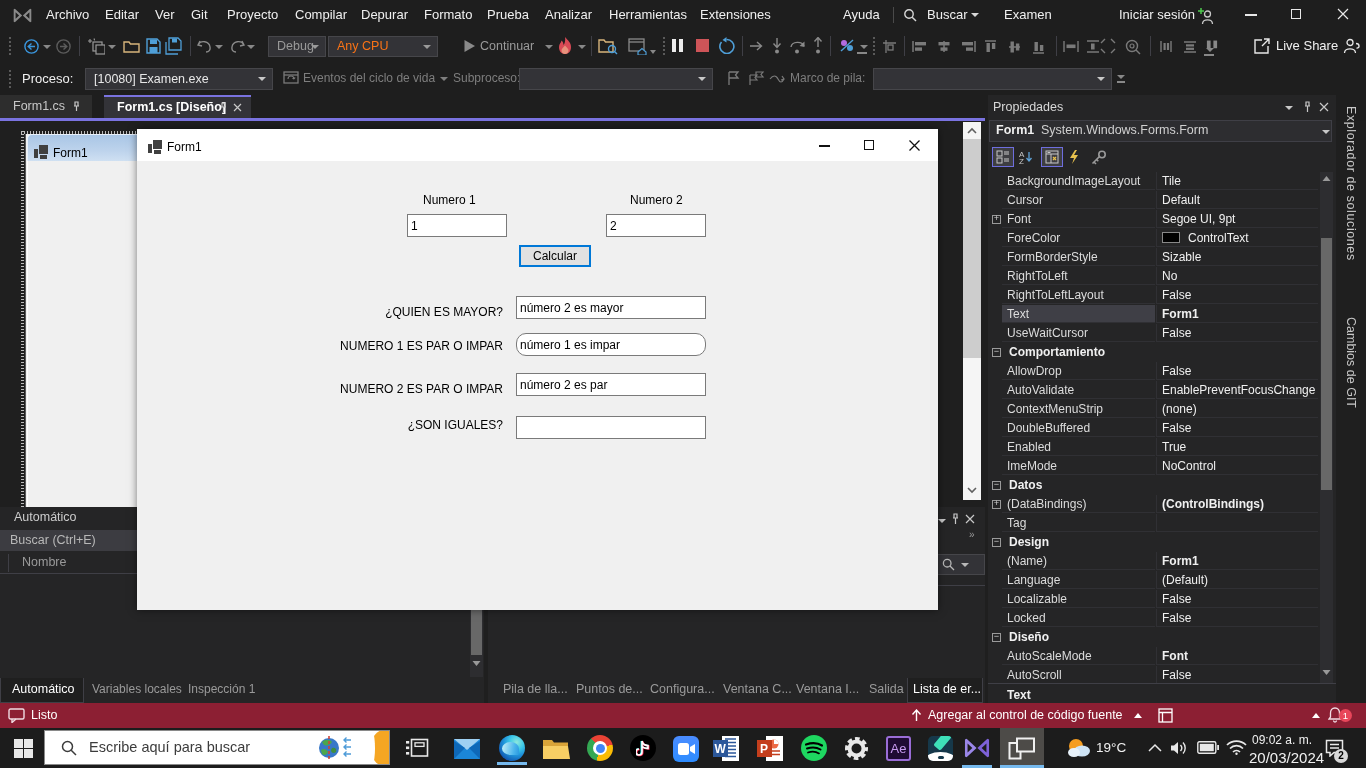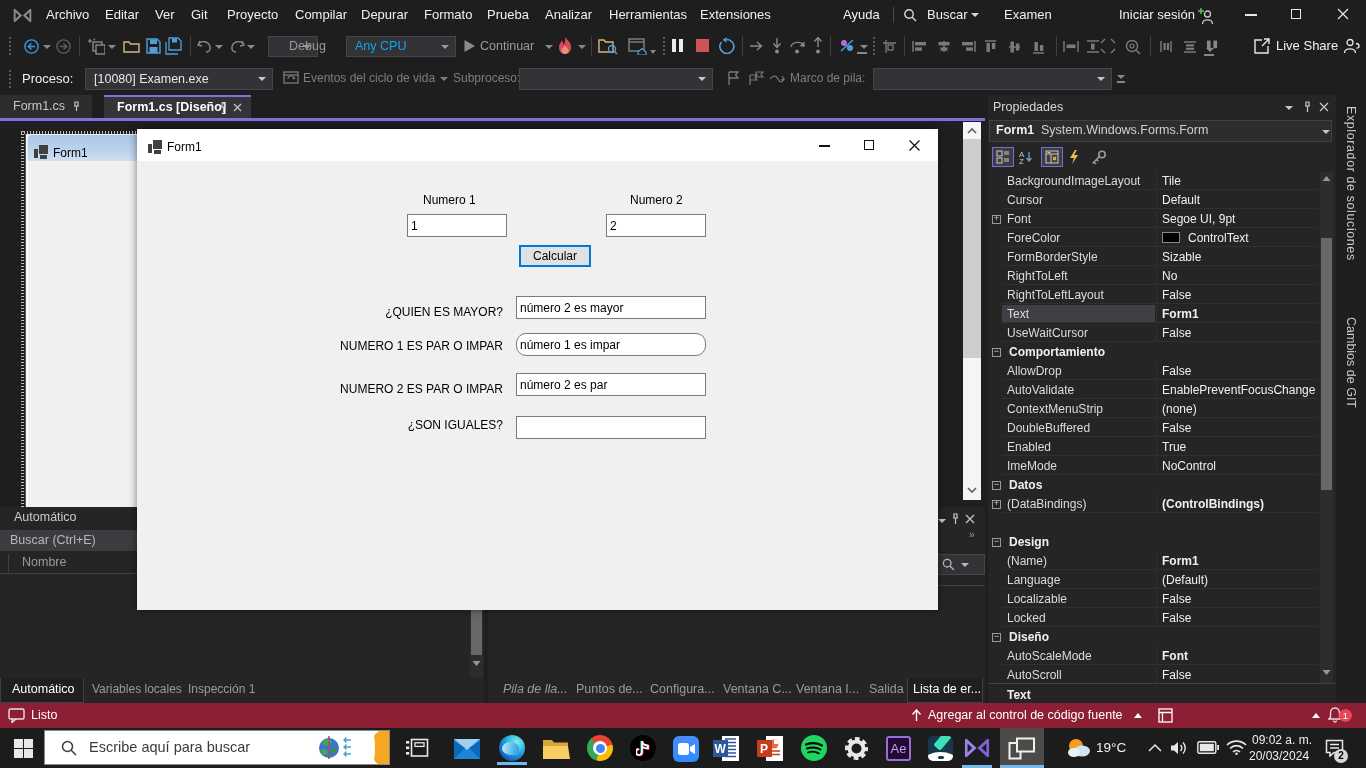--- a/index.html
+++ b/index.html
@@ -127,24 +127,24 @@
     </svg>
     <div class="sep" style="left:190px;top:6px;height:20px;"></div>
     <svg class="abs" style="left:197px;top:10px;" width="16" height="13" viewBox="0 0 16 13">
       <path d="M3 1 L1 5 L5 6 M1.3 4.5 C4 0 12 1 13 7 C13.5 10 12 12 9 12" fill="none" stroke="#8a8a8a" stroke-width="1.4"></path>
     </svg>
     <span class="caret" style="left:215px;top:15px;"></span>
     <svg class="abs" style="left:229px;top:10px;" width="16" height="13" viewBox="0 0 16 13">
       <path d="M13 1 L15 5 L11 6 M14.7 4.5 C12 0 4 1 3 7 C2.5 10 4 12 7 12" fill="none" stroke="#8a8a8a" stroke-width="1.4"></path>
     </svg>
     <span class="caret" style="left:247px;top:15px;"></span>
-    <div class="combo" style="left:268px;top:6px;width:50px;height:21px;line-height:19px;color:#9a9a9a;padding-left:12px;">
+    <div class="combo" style="left:268px;top:6px;width:58px;height:21px;line-height:19px;color:#9a9a9a;">
       <span style="margin-left:8px;">Debug</span><span class="car" style="border-top-color:#9a9a9a;"></span>
     </div>
-    <div class="combo" style="left:346px;top:6px;width:110px;height:21px;line-height:19px;color:#0ea5e9;">
+    <div class="combo" style="left:328px;top:6px;width:110px;height:21px;line-height:19px;color:#f97316;">
       <span style="margin-left:8px;">Any CPU</span><span class="car" style="border-top-color:#9a9a9a;"></span>
     </div>
     <svg class="abs" style="left:463px;top:9px;" width="13" height="14" viewBox="0 0 13 14">
       <path d="M1.5 1 L12 7 L1.5 13 Z" fill="#8a8a8a"></path>
     </svg>
     <span class="abs" style="left:480px;top:0;height:32px;line-height:32px;color:#9a9a9a;font-size:12.5px;">Continuar</span>
     <span class="caret" style="left:545px;top:15px;"></span>
     <svg class="abs" style="left:556px;top:6px;" width="18" height="20" viewBox="0 0 18 20">
       <path d="M9 1 C12 5 15 6 15 11 C15 15 13 18 9 18 C5 18 3 15 3 11 C3 8 5 7 5.5 4.5 C7 6 7.5 7 7.5 9 C9 7.5 9.5 4 9 1 Z" fill="#d84a55"></path>
       <path d="M9 18 C7 18 5.5 16.5 5.5 14.5 C5.5 12.5 7 12 9 9.5 C11 12 12.5 12.5 12.5 14.5 C12.5 16.5 11 18 9 18 Z" fill="#e8927c"></path>
@@ -415,21 +415,21 @@
       <span class="abs" style="left:481px;top:22px;color:#9a9a9a;font-size:10px;">»</span>
       <div class="abs" style="left:448px;top:47px;width:49px;height:21px;background:#333337;border:1px solid #46464a;">
         <svg class="abs" style="left:5px;top:3px;" width="13" height="13" viewBox="0 0 13 13">
           <circle cx="5.2" cy="5.2" r="3.8" fill="none" stroke="#b8b8b8" stroke-width="1.3"></circle>
           <line x1="8" y1="8" x2="12" y2="12" stroke="#b8b8b8" stroke-width="1.3"></line>
         </svg>
         <span class="caret" style="left:24px;top:8px;border-top-color:#b8b8b8;"></span>
       </div>
       <div class="abs" style="left:448px;top:78px;width:49px;height:1px;background:#3f3f46;"></div>
       <div class="abs" style="left:0;top:170px;width:497px;height:26px;background:#252526;">
-        <span class="abs" style="left:15px;top:5px;color:#9a9a9a;font-size:12.5px;font-style:italic;">Pila de lla...</span>
+        <span class="abs" style="left:15px;top:5px;color:#9a9a9a;font-size:12.5px;">Pila de lla...</span>
         <span class="abs" style="left:88px;top:5px;color:#9a9a9a;font-size:12.5px;">Puntos de...</span>
         <span class="abs" style="left:162px;top:5px;color:#9a9a9a;font-size:12.5px;">Configura...</span>
         <span class="abs" style="left:235px;top:5px;color:#9a9a9a;font-size:12.5px;">Ventana C...</span>
         <span class="abs" style="left:308px;top:5px;color:#9a9a9a;font-size:12.5px;">Ventana I...</span>
         <span class="abs" style="left:381px;top:5px;color:#9a9a9a;font-size:12.5px;">Salida</span>
         <div class="abs" style="left:419px;top:1px;width:76px;height:25px;background:#1f1f1f;border:1px solid #3f3f46;border-top:none;"></div>
         <span class="abs" style="left:425px;top:5px;color:#ffffff;font-size:12.5px;">Lista de er...</span>
       </div>
     </div>
     <div id="props" class="panel" style="left:988px;top:-26px;width:348px;height:608px;">
@@ -571,20 +571,26 @@
       <div class="pcat" style="top:304px;">
             <span class="ebox">−</span>
             <span class="lbl">Datos</span>
           </div>
       <div class="prow" style="top:323px;">
             <div class="cell"></div>
             <div class="cellv"></div>
             <span class="ebox">+</span>
             <span class="lbl">(DataBindings)</span>
             <span class="val" style="font-weight:bold;">(ControlBindings)</span>
+          </div>
+      <div class="prow" style="top:342px;">
+            <div class="cell"></div>
+            <div class="cellv"></div>
+            <span class="lbl">Tag</span>
+            <span class="val"></span>
           </div>
       <div class="pcat" style="top:361px;">
             <span class="ebox">−</span>
             <span class="lbl">Design</span>
           </div>
       <div class="prow" style="top:380px;">
             <div class="cell"></div>
             <div class="cellv"></div>
             <span class="lbl">(Name)</span>
             <span class="val" style="font-weight:bold;">Form1</span>
@@ -788,21 +794,21 @@
         <rect x="2.8" y="2.8" width="14" height="7.4" fill="#e8e8e8"></rect>
         <rect x="20.2" y="4" width="1.8" height="5" fill="#e8e8e8"></rect>
       </svg>
       <svg class="abs" style="left:1226px;top:12px;" width="21" height="15" viewBox="0 0 21 15">
         <path d="M1 5 a13.5 13.5 0 0 1 19 0" fill="none" stroke="#e8e8e8" stroke-width="1.7"></path>
         <path d="M4 8.5 a9 9 0 0 1 13 0" fill="none" stroke="#e8e8e8" stroke-width="1.7"></path>
         <path d="M7 12 a5 5 0 0 1 7 0" fill="none" stroke="#e8e8e8" stroke-width="1.7"></path>
         <circle cx="10.5" cy="13.8" r="1.2" fill="#e8e8e8"></circle>
       </svg>
       <span class="abs" style="left:1252px;top:5px;color:#f0f0f0;font-size:12px;">09:02 a. m.</span>
-      <span class="abs" style="left:1249px;top:21px;color:#f0f0f0;font-size:12px;">20/03/2024</span>
+      <span class="abs" style="left:1249px;top:21px;color:#f0f0f0;font-size:15px;">20/03/2024</span>
       <svg class="abs" style="left:1325px;top:11px;" width="19" height="18" viewBox="0 0 19 18">
         <path d="M1.5 1.5 H17.5 V13.5 H9 L5 17 V13.5 H1.5 Z" fill="none" stroke="#e8e8e8" stroke-width="1.5"></path>
         <path d="M5 5.5 h9 M5 9 h9" stroke="#e8e8e8" stroke-width="1.3"></path>
       </svg>
       <div class="abs" style="left:1334px;top:21px;width:14px;height:14px;border-radius:50%;background:#d8d8d8;color:#000;font-size:10px;font-weight:bold;text-align:center;line-height:14px;">2</div>
     </div>
   </div>
 </div>
 
 </body></html>

